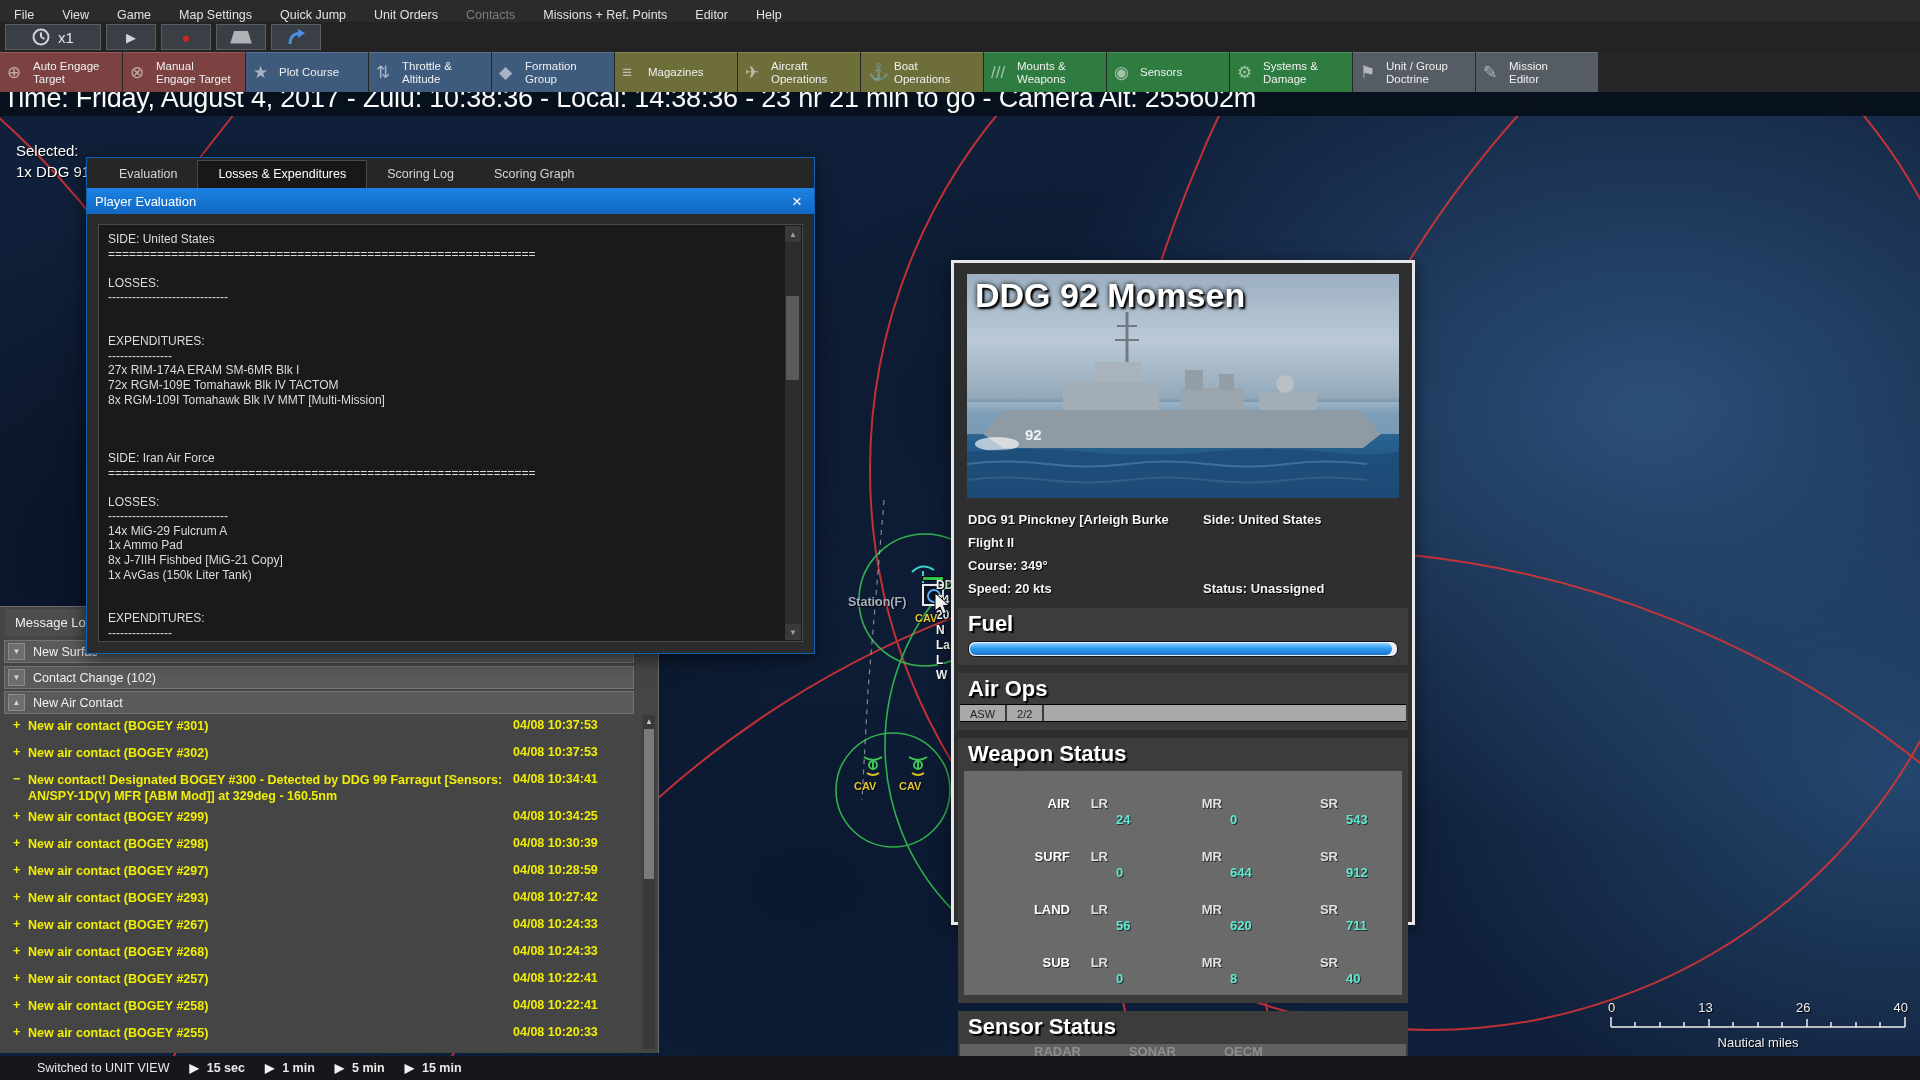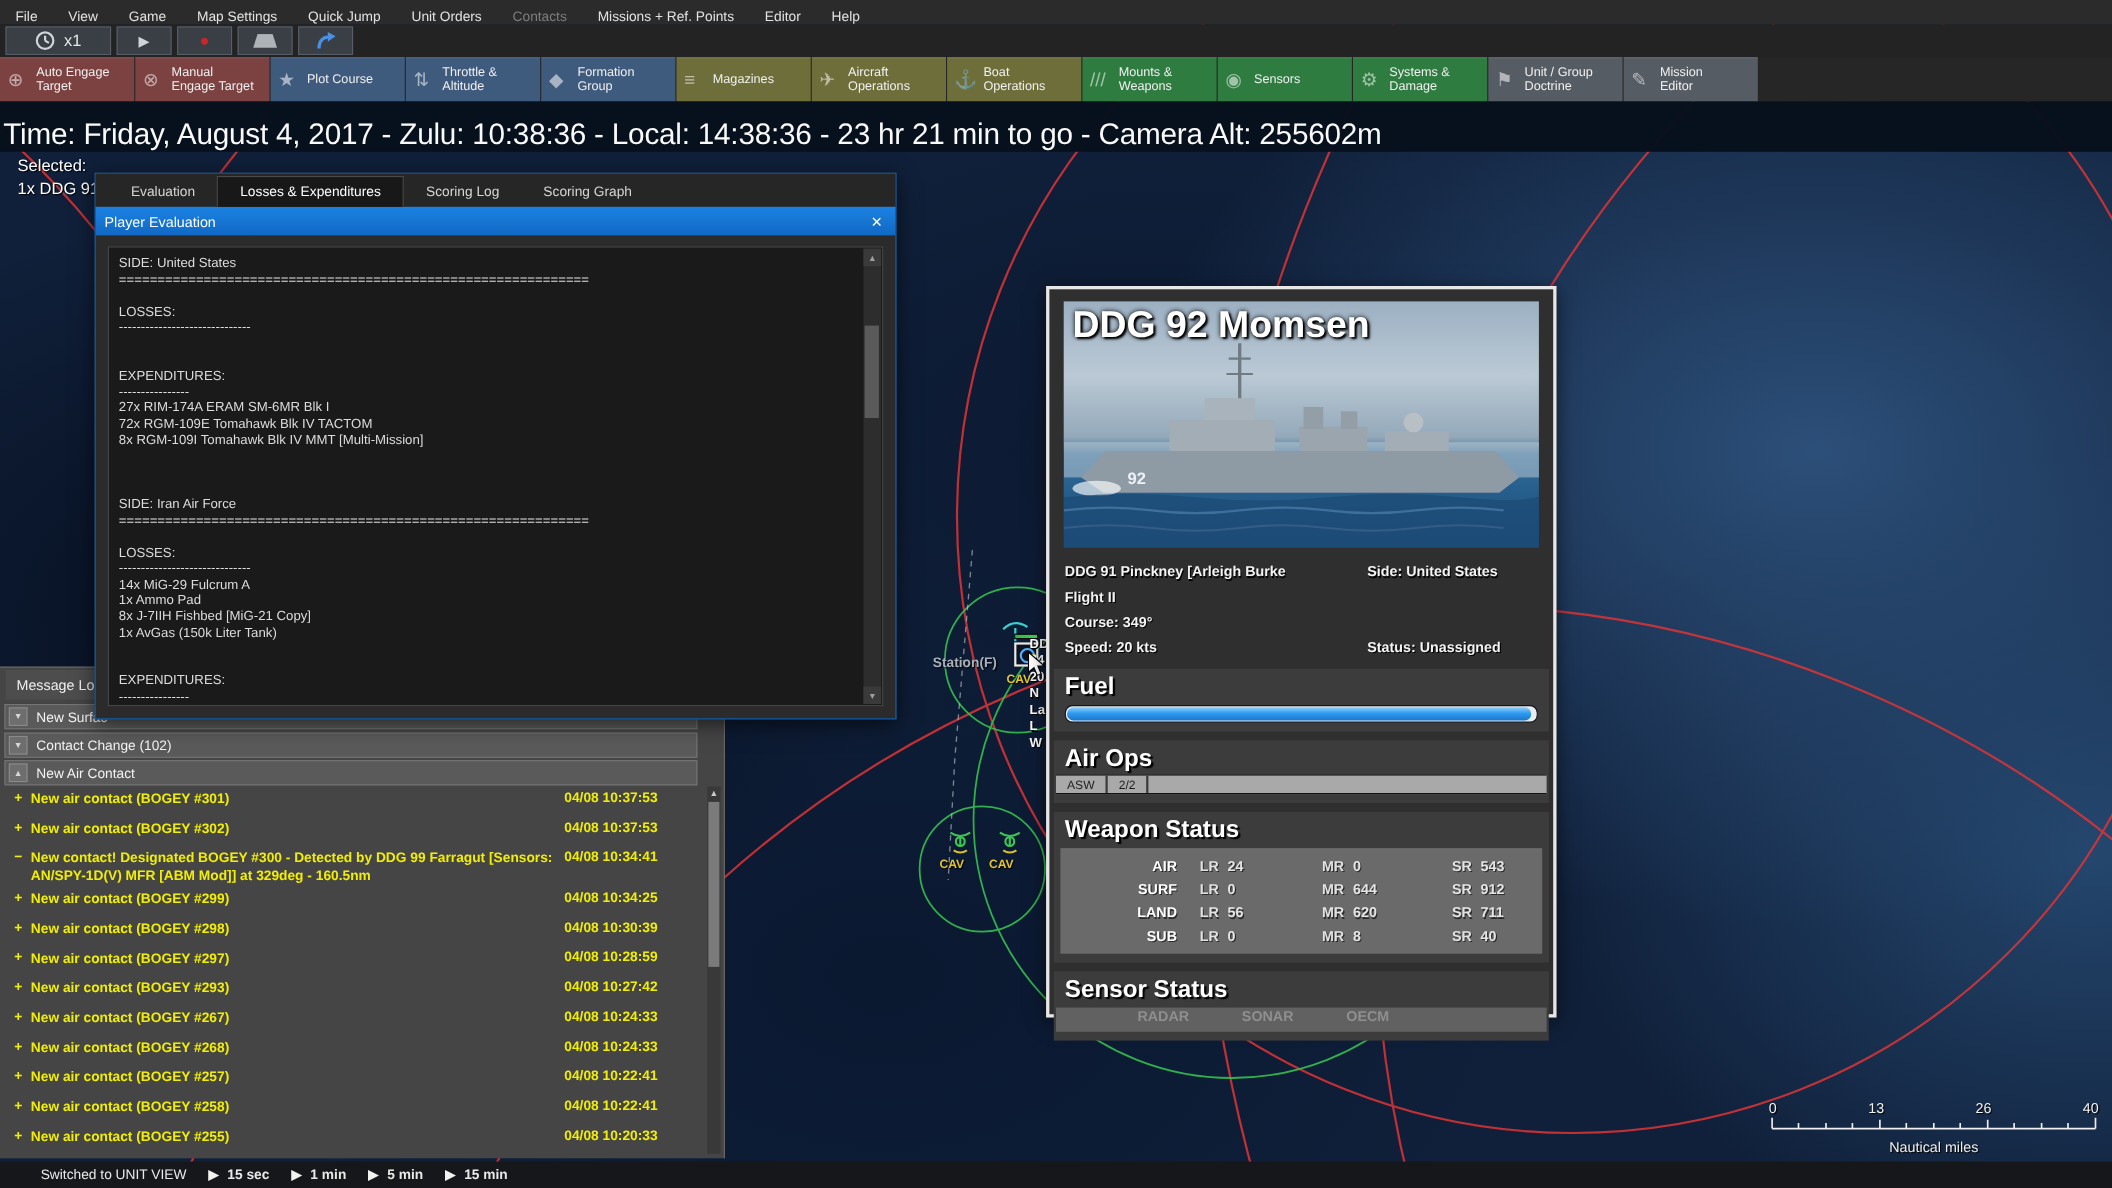--- a/index.html
+++ b/index.html
@@ -53,22 +53,22 @@
     clip-path:polygon(22% 0,78% 0,95% 100%,5% 100%);}
   #toolbar{position:absolute;left:0;top:52px;width:1920px;height:40px;z-index:10;
     background:#262626;display:flex;}
   .tb-btn{width:122px;height:40px;margin-right:1px;display:flex;align-items:center;
     padding:0 3px 0 7px;box-sizing:border-box;border-top:1px solid rgba(255,255,255,.14);
     cursor:default;}
   .tb-icon{width:26px;flex:none;font-size:17px;color:rgba(255,255,255,.55);text-align:left;}
   .tb-label{font-size:11.5px;line-height:12.5px;color:#f0f0f0;white-space:pre-line;}
 
   
-  #timestrip{position:absolute;left:0;top:92px;width:1920px;height:46px;z-index:9;
-    background:rgba(7,15,28,.97);display:flex;align-items:flex-end;}
+  #timestrip{position:absolute;left:0;top:80px;width:1920px;height:36px;z-index:9;
+    background:rgba(7,15,28,.97);display:flex;align-items:center;}
   #time-text{font-size:27px;color:#fafafa;padding-left:3px;letter-spacing:-0.2px;}
   #selected-wrap{position:absolute;left:4px;top:140px;z-index:6;font-size:15px;color:#fff;
     text-shadow:1px 1px 1px #000;line-height:21px;margin-left:12px;}
 
   
   #dialog{position:absolute;left:86px;top:157px;width:729px;height:497px;z-index:7;
     background:#2b2b2b;border:1px solid #0f62b4;box-shadow:0 4px 18px rgba(0,0,0,.6);
     box-sizing:border-box;}
   #dialog-title{height:26px;background:linear-gradient(180deg,#1b82e2,#1168c4);
     display:flex;align-items:center;font-size:13px;color:#fff;padding:0 8px;}
@@ -91,39 +91,39 @@
   
   #unit-panel{position:absolute;left:951px;top:260px;width:464px;height:665px;z-index:8;
     background:#2f2f2f;border:3px solid #e7e7e7;box-sizing:border-box;
     box-shadow:0 4px 16px rgba(0,0,0,.55);}
   #photo{position:relative;margin:11px 13px 0;height:224px;overflow:hidden;
     background:linear-gradient(180deg,#9cb0c2 0%,#bbc9d5 30%,#93a9ba 55%,#3d7099 62%,#27608e 75%,#1c4a75 100%);}
   #photo-title{position:absolute;left:8px;top:2px;font-size:34px;font-weight:bold;color:#fff;
     text-shadow:2px 2px 2px #000,0 0 5px #000;z-index:2;}
   #unit-info{margin:10px 14px 6px;font-size:13px;font-weight:bold;line-height:23px;
     text-shadow:1px 1px 0 #000;color:#f4f4f4;}
-  #unit-info .row{display:flex;gap:40px;}
+  #unit-info .row{display:flex;}
   #unit-info .l{width:235px;} #unit-info .r{flex:1;}
   .section{margin:8px 4px 0;background:#3c3c3c;padding-bottom:8px;}
   .sec-head{font-size:22px;font-weight:bold;color:#fff;padding:3px 10px 2px;
     text-shadow:2px 2px 1px #000;}
   .fuel-bar{margin:2px 10px 0;height:12px;border-radius:7px;background:#e7edf2;
     border:1px solid #14141a;padding:1px;box-sizing:content-box;}
   .fuel-fill{height:100%;border-radius:6px;
     background:linear-gradient(180deg,#8fd0ff 0%,#2f9bef 45%,#1b77cd 100%);}
   .airops-bar{margin:0 2px;height:16px;background:#a9a9a9;border-top:1px solid #000;
     border-bottom:1px solid #000;display:flex;align-items:stretch;
     font-size:11px;font-weight:normal;color:#1e1e1e;}
   .airops-seg{padding:1px 10px 0;border-right:2px solid #3a3a3a;display:flex;align-items:center;}
   .wtable{margin:2px 6px 0;background:#6a6a6a;padding:6px 0;}
   .wrow{display:grid;grid-template-columns:112px 40px 62px 52px 72px 44px 70px;
     padding:3px 0;font-size:13px;align-items:center;text-shadow:1px 1px 0 rgba(0,0,0,.6);}
   .wcat{text-align:right;font-weight:bold;color:#fff;padding-right:6px;}
   .wlab{color:#e2e2e2;font-weight:bold;text-align:right;padding-right:8px;}
-  .wval{font-weight:bold;color:#e5e5e5;}
+  .wval{font-weight:bold;color:#5eead4;margin-top:32px;}
   .sensor-bar{margin:2px 2px 0;height:22px;background:#616161;display:flex;
     gap:48px;padding-left:74px;font-size:13px;font-weight:bold;color:#8f8f8f;}
 
   
   #msglog{position:absolute;left:0;top:606px;width:659px;height:447px;z-index:6;
     background:#454545;border-right:1px solid #6a6a6a;border-top:1px solid #6a6a6a;box-sizing:border-box;}
   #msglog-tab{position:absolute;left:5px;top:2px;width:130px;height:27px;background:#4d4d4d;
     display:flex;align-items:center;padding-left:10px;font-size:13px;color:#f0f0f0;box-sizing:border-box;}
   .grp{position:absolute;left:4px;width:630px;height:23px;background:#5a5a5a;
     border:1px solid #747474;display:flex;align-items:center;box-sizing:border-box;}

